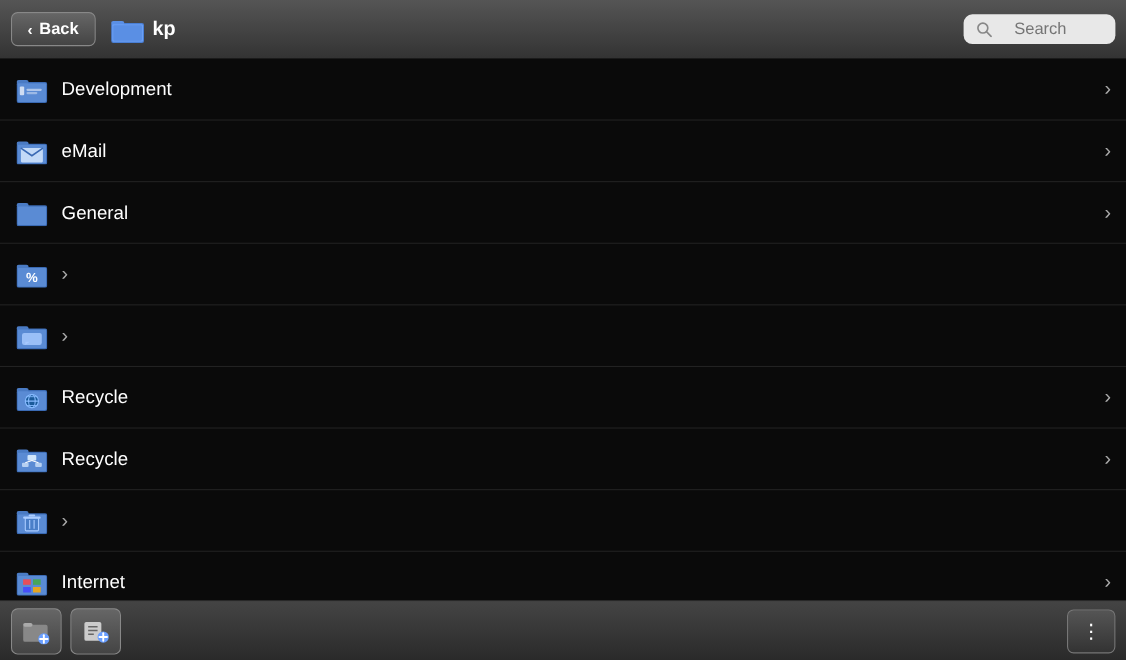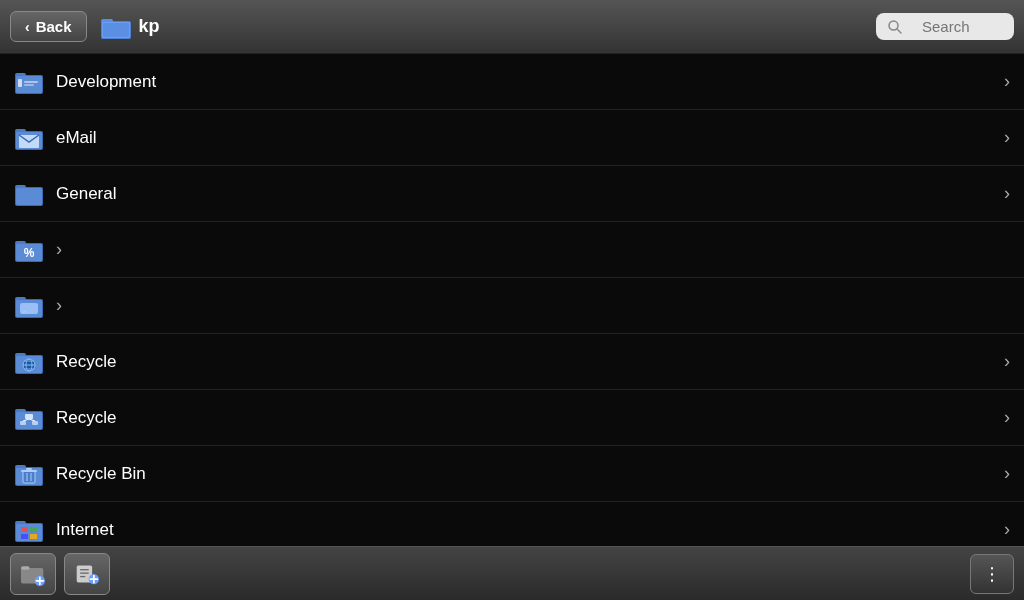--- a/index.html
+++ b/index.html
@@ -307,21 +307,20 @@
         <rect x="0" y="5" width="28" height="19" rx="2" fill="#3a6ab4"></rect>
         <rect x="0" y="3" width="11" height="4" rx="2" fill="#4a7bc4"></rect>
         <rect x="1" y="6" width="26" height="17" rx="1" fill="#5a8bd4"></rect>
         <rect x="8" y="9" width="12" height="12" rx="1" fill="#4a7fc8" stroke="#aaccff" stroke-width="1"></rect>
         <rect x="6" y="8" width="16" height="2" rx="1" fill="#aaccff"></rect>
         <rect x="11" y="6" width="6" height="2" rx="1" fill="#aaccff"></rect>
         <line x1="12" y1="11" x2="12" y2="19" stroke="#aaccff" stroke-width="1"></line>
         <line x1="16" y1="11" x2="16" y2="19" stroke="#aaccff" stroke-width="1"></line>
       </svg>
     </div>
-    <span class="list-item-label">Recycle Bin</span>
     <span class="chevron-right">›</span>
   </div>
 
   <div class="list-item">
     <div class="list-item-icon">
       <svg width="28" height="24" viewBox="0 0 28 24">
         <rect x="0" y="5" width="28" height="19" rx="2" fill="#3a6ab4"></rect>
         <rect x="0" y="3" width="11" height="4" rx="2" fill="#4a7bc4"></rect>
         <rect x="1" y="6" width="26" height="17" rx="1" fill="#5a8bd4"></rect>
         <rect x="6" y="9" width="7" height="5" fill="#ff4444" opacity="0.85"></rect>

